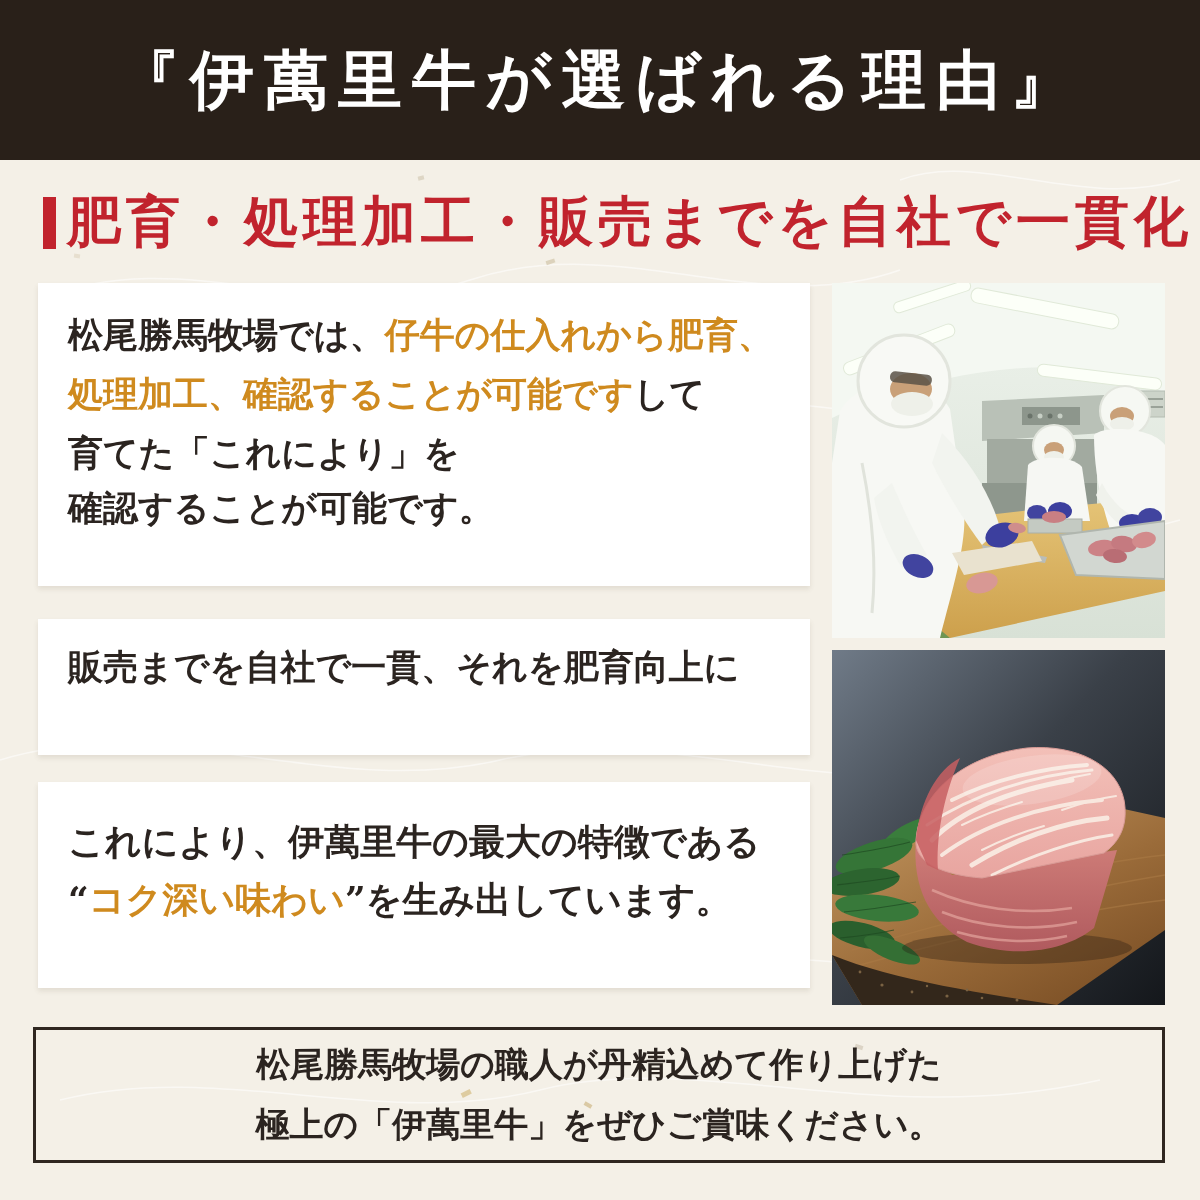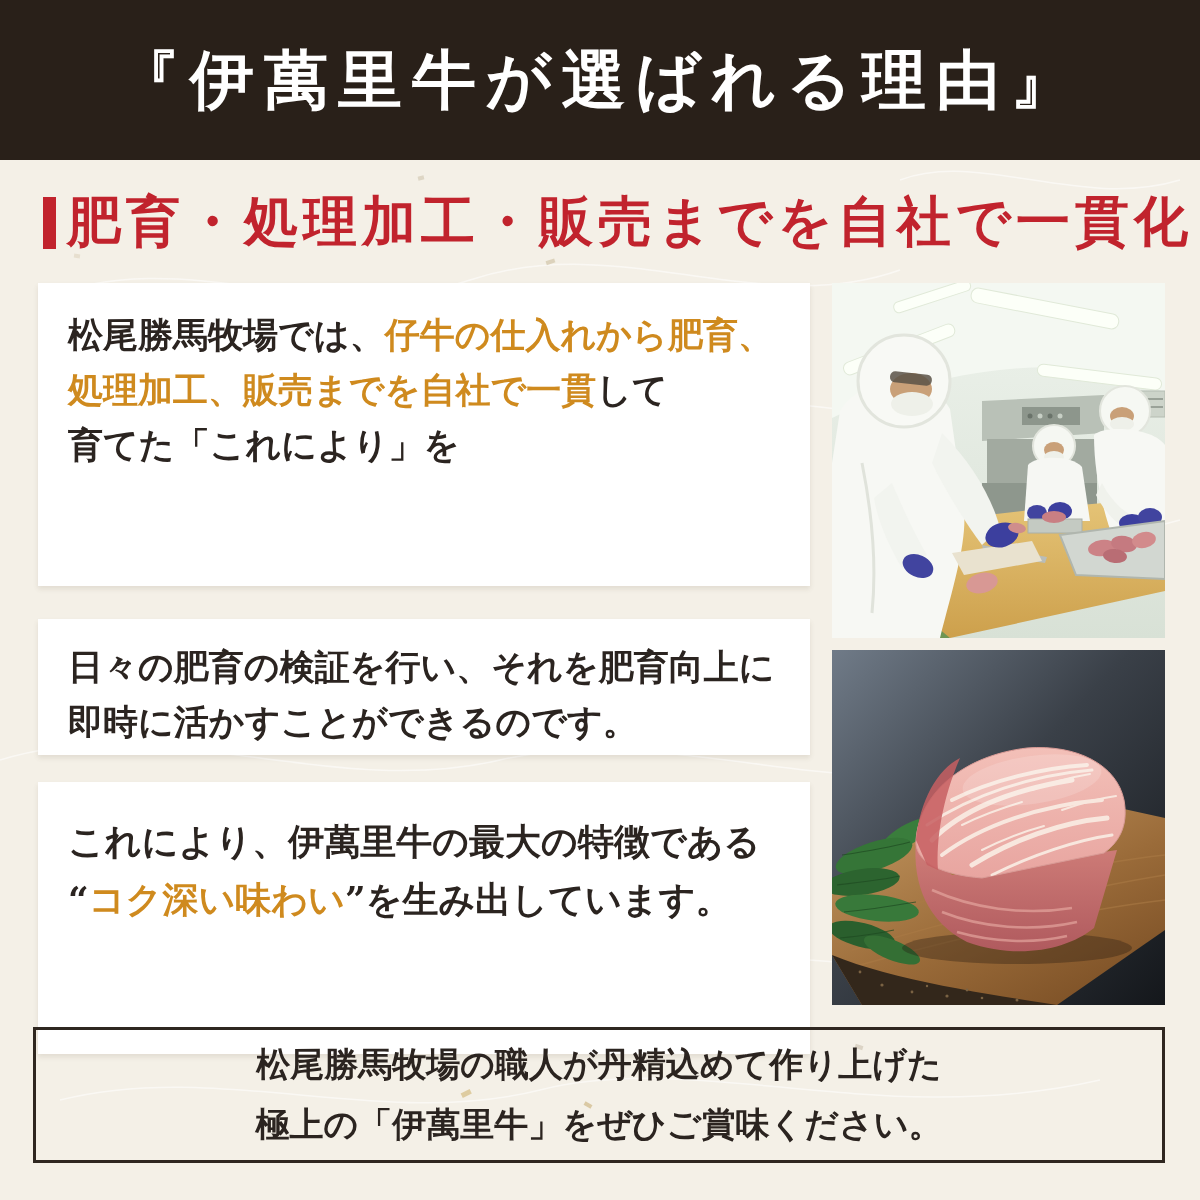--- a/index.html
+++ b/index.html
@@ -34,24 +34,24 @@
     font-weight:bold;white-space:nowrap;
   }
   .text-box{
     position:absolute;left:38px;width:772px;background:var(--box-bg);
     box-sizing:border-box;padding:0 30px;z-index:2;
     box-shadow:0 3px 5px rgba(90,75,50,.12);
   }
   .text-box .line{display:block;font-size:35px;line-height:55px;color:var(--text-dark);white-space:nowrap;}
   #box1{top:283px;height:303px;padding-top:24px;}
   #box2{top:619px;height:136px;padding-top:20px;}
-  #box3{top:782px;height:272px;padding-top:30px;}
+  #box3{top:782px;height:206px;padding-top:30px;}
   #box3 .line{font-size:36px;line-height:58px;}
   .indent-sm{padding-left:16px;}
-  .seg.accent{color:var(--accent-orange);}
+  .seg.accent{color:var(--accent-orange);font-family:Liberation Mono, monospace;}
   .photo{position:absolute;left:832px;width:333px;height:355px;overflow:hidden;z-index:2;}
   #photo1{top:283px;}
   #photo2{top:650px;}
   .photo svg{display:block;width:100%;height:100%;}
   .footer-box{
     position:absolute;left:33px;top:1027px;width:1132px;height:136px;
     border:3px solid var(--border-dark);box-sizing:border-box;z-index:2;
     display:flex;flex-direction:column;align-items:center;justify-content:center;font-family:Liberation Serif, serif;
   }
   .footer-box .line{display:block;font-size:34px;line-height:60px;color:var(--text-dark);text-align:center;white-space:nowrap;}
@@ -89,27 +89,27 @@
     <h1>『伊萬里牛が選ばれる理由』</h1>
   </header>
 
   <div class="section-heading">
     <span class="heading-bar"></span>
     <h2>肥育・処理加工・販売までを自社で一貫化</h2>
   </div>
 
   <section class="text-box" id="box1">
     <span class="line"><span class="seg dark">松尾勝馬牧場では、</span><span class="seg accent">仔牛の仕入れから肥育、</span></span>
-    <span class="line"><span class="seg accent">処理加工、販売までを自社で一貫</span><span class="seg dark">して</span></span>
+    <span class="line"><span class="seg accent">処理加工、確認することが可能です</span><span class="seg dark">して</span></span>
     <span class="line"><span class="seg dark">育てた「これにより」を</span></span>
+    <span class="line"><span class="seg dark">確認することが可能です。</span></span>
   </section>
 
   <section class="text-box" id="box2">
-    <span class="line"><span class="seg dark">日々の肥育の検証を行い、それを肥育向上に</span></span>
-    <span class="line"><span class="seg dark">即時に活かすことができるのです。</span></span>
+    <span class="line"><span class="seg dark">販売までを自社で一貫、それを肥育向上に</span></span>
   </section>
 
   <section class="text-box" id="box3">
     <span class="line"><span class="seg dark">これにより、伊萬里牛の最大の特徴である</span></span>
     <span class="line"><span class="seg dark">“</span><span class="seg accent">コク深い味わい</span><span class="seg dark">”を生み出しています。</span></span>
   </section>
 
   <figure class="photo" id="photo1" style="margin:0;">
     <svg viewBox="0 0 333 355" xmlns="http://www.w3.org/2000/svg">
       <defs>

